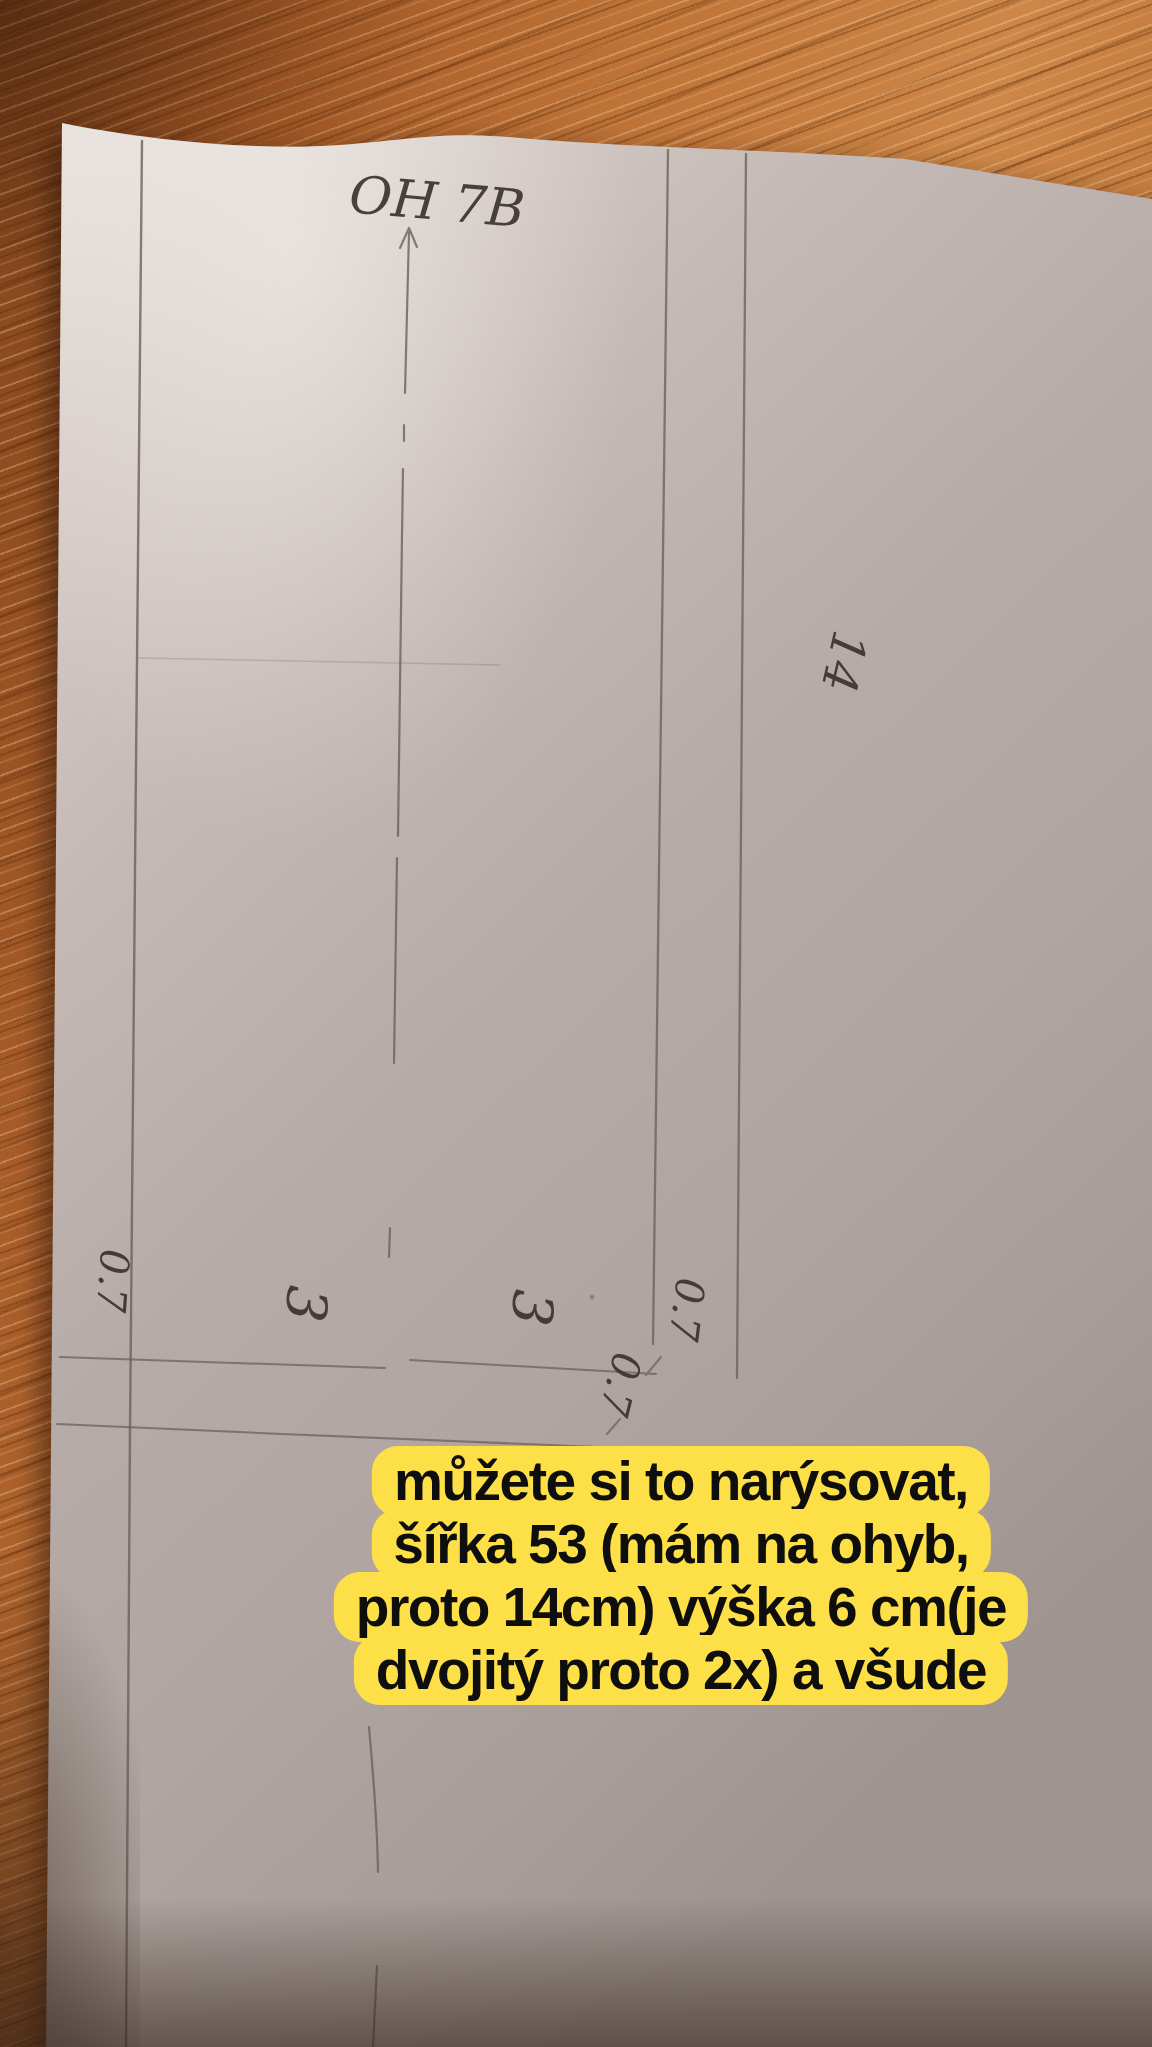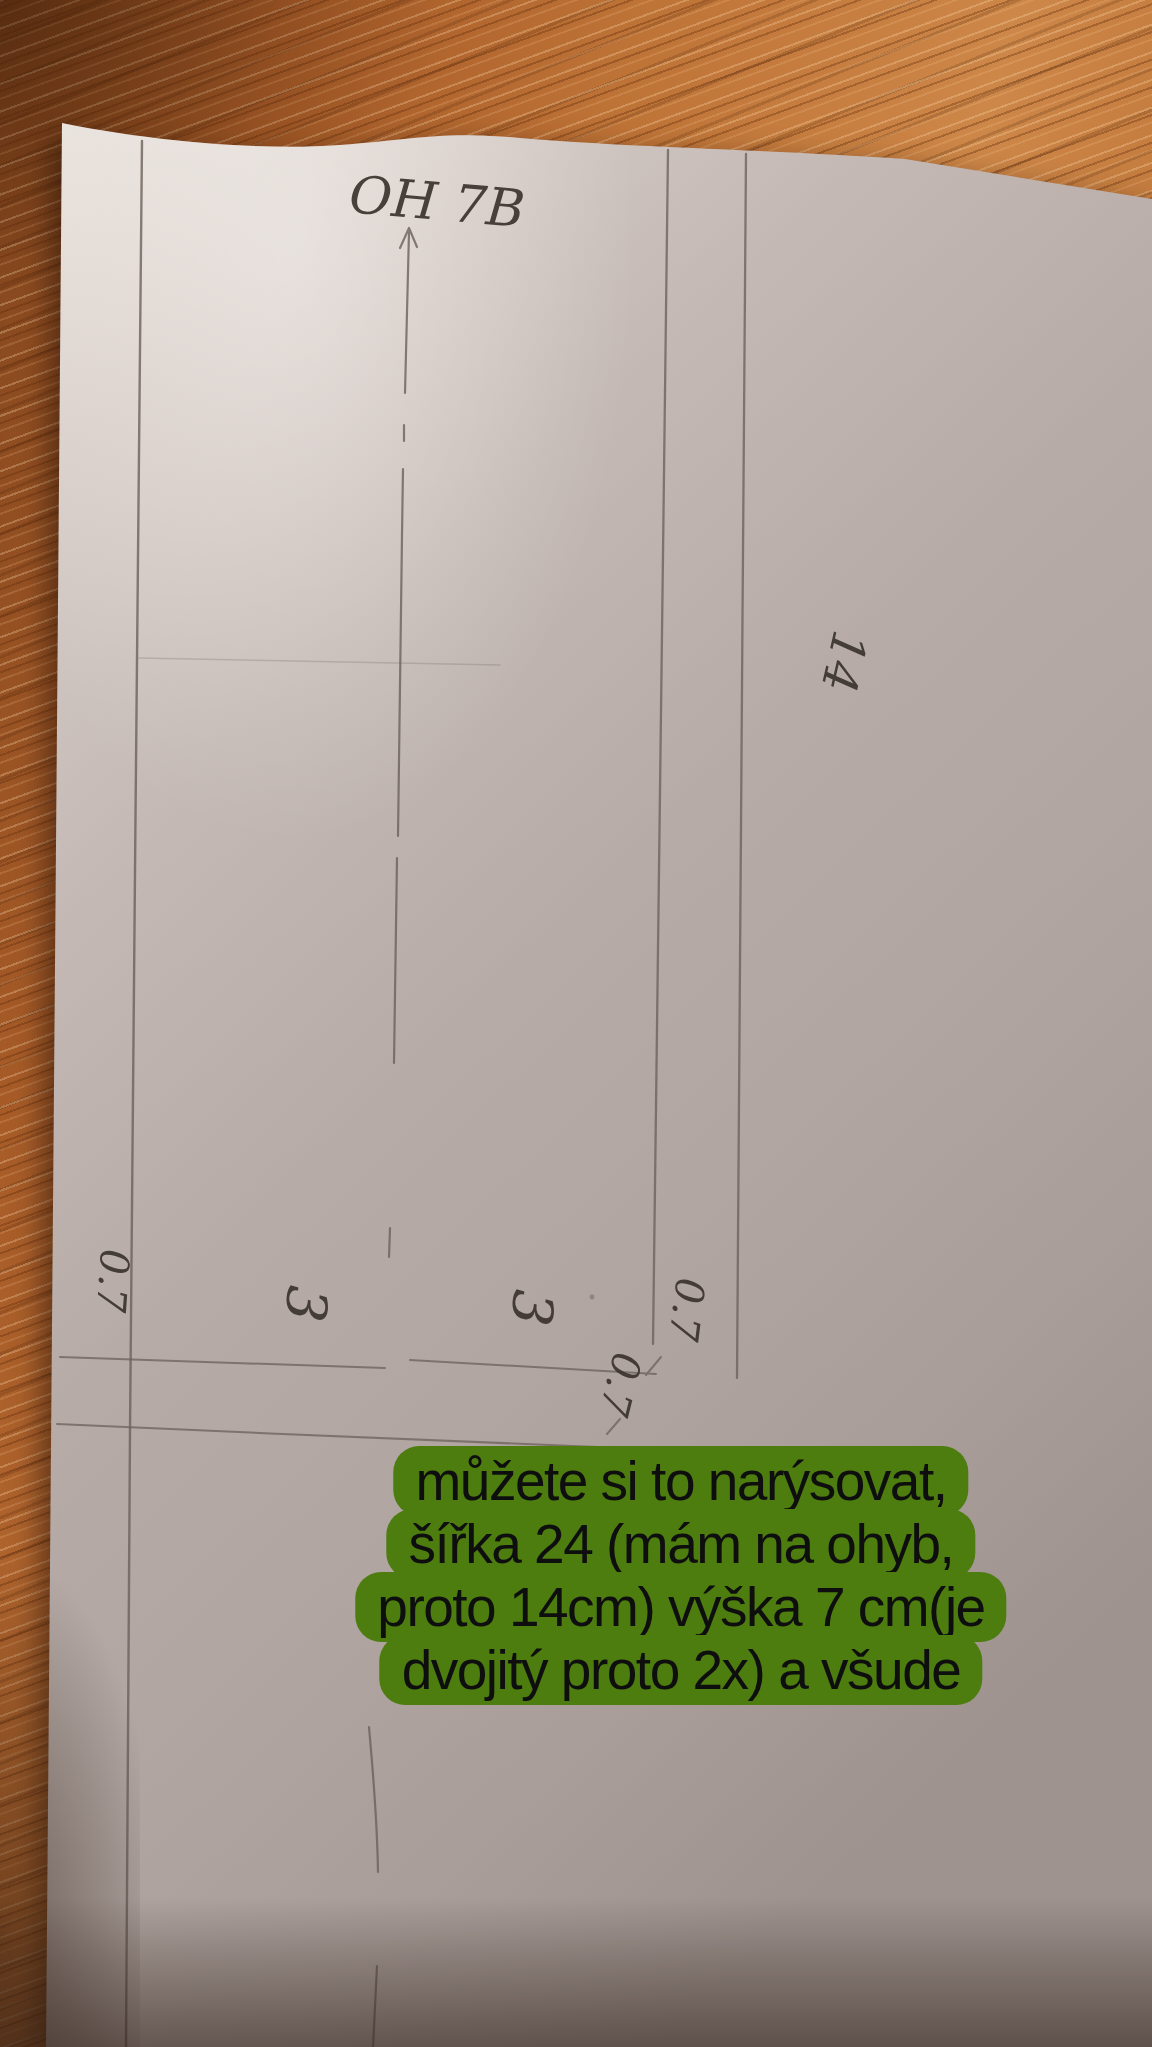--- a/index.html
+++ b/index.html
@@ -29,22 +29,22 @@
   .hand{
     font-family:"DejaVu Serif","Liberation Serif",serif;
     font-style:italic;font-weight:500;fill:#3b332e;opacity:.92;
   }
   
   .caption{
     position:absolute;top:1446px;left:681px;transform:translateX(-50%);
     display:flex;flex-direction:column;align-items:center;z-index:5;
   }
   .caption-line{
-    display:inline-block;background:#4d7c0f;color:#0e0e0e;
-    font-weight:400;font-size:55px;line-height:62px;letter-spacing:-1.5px;
+    display:inline-block;background:#fde047;color:#0e0e0e;
+    font-weight:700;font-size:55px;line-height:62px;letter-spacing:-1.5px;
     padding:4px 22px;border-radius:26px;margin-top:-7px;white-space:nowrap;
     text-align:center;
   }
   .caption-line:first-child{margin-top:0;}
   
   .vignette-bottom{
     position:absolute;left:0;right:0;bottom:0;height:150px;z-index:2;pointer-events:none;
     background:linear-gradient(to top, rgba(42,26,18,.55), rgba(42,26,18,0));
   }
   .vignette-left{
@@ -122,20 +122,20 @@
       <text class="hand" text-anchor="middle" x="0" y="0" font-size="56" transform="translate(287,1302) rotate(96)">3</text>
       <text class="hand" text-anchor="middle" x="0" y="0" font-size="56" transform="translate(513,1306) rotate(96)">3</text>
       <text class="hand" text-anchor="middle" x="0" y="0" font-size="40" transform="translate(99,1280) rotate(94)">0.7</text>
       <text class="hand" text-anchor="middle" x="0" y="0" font-size="40" transform="translate(673,1308) rotate(97)">0.7</text>
       <text class="hand" text-anchor="middle" x="0" y="0" font-size="40" transform="translate(607,1381) rotate(104)">0.7</text>
     </g>
   </svg>
 
   <div class="caption">
     <span class="caption-line">můžete si to narýsovat,</span>
-    <span class="caption-line">šířka 24 (mám na ohyb,</span>
-    <span class="caption-line">proto 14cm) výška 7 cm(je</span>
+    <span class="caption-line">šířka 53 (mám na ohyb,</span>
+    <span class="caption-line">proto 14cm) výška 6 cm(je</span>
     <span class="caption-line">dvojitý proto 2x) a všude</span>
   </div>
 
   <div class="vignette-left"></div>
   <div class="vignette-bottom"></div>
 </div>
 
 </body></html>

